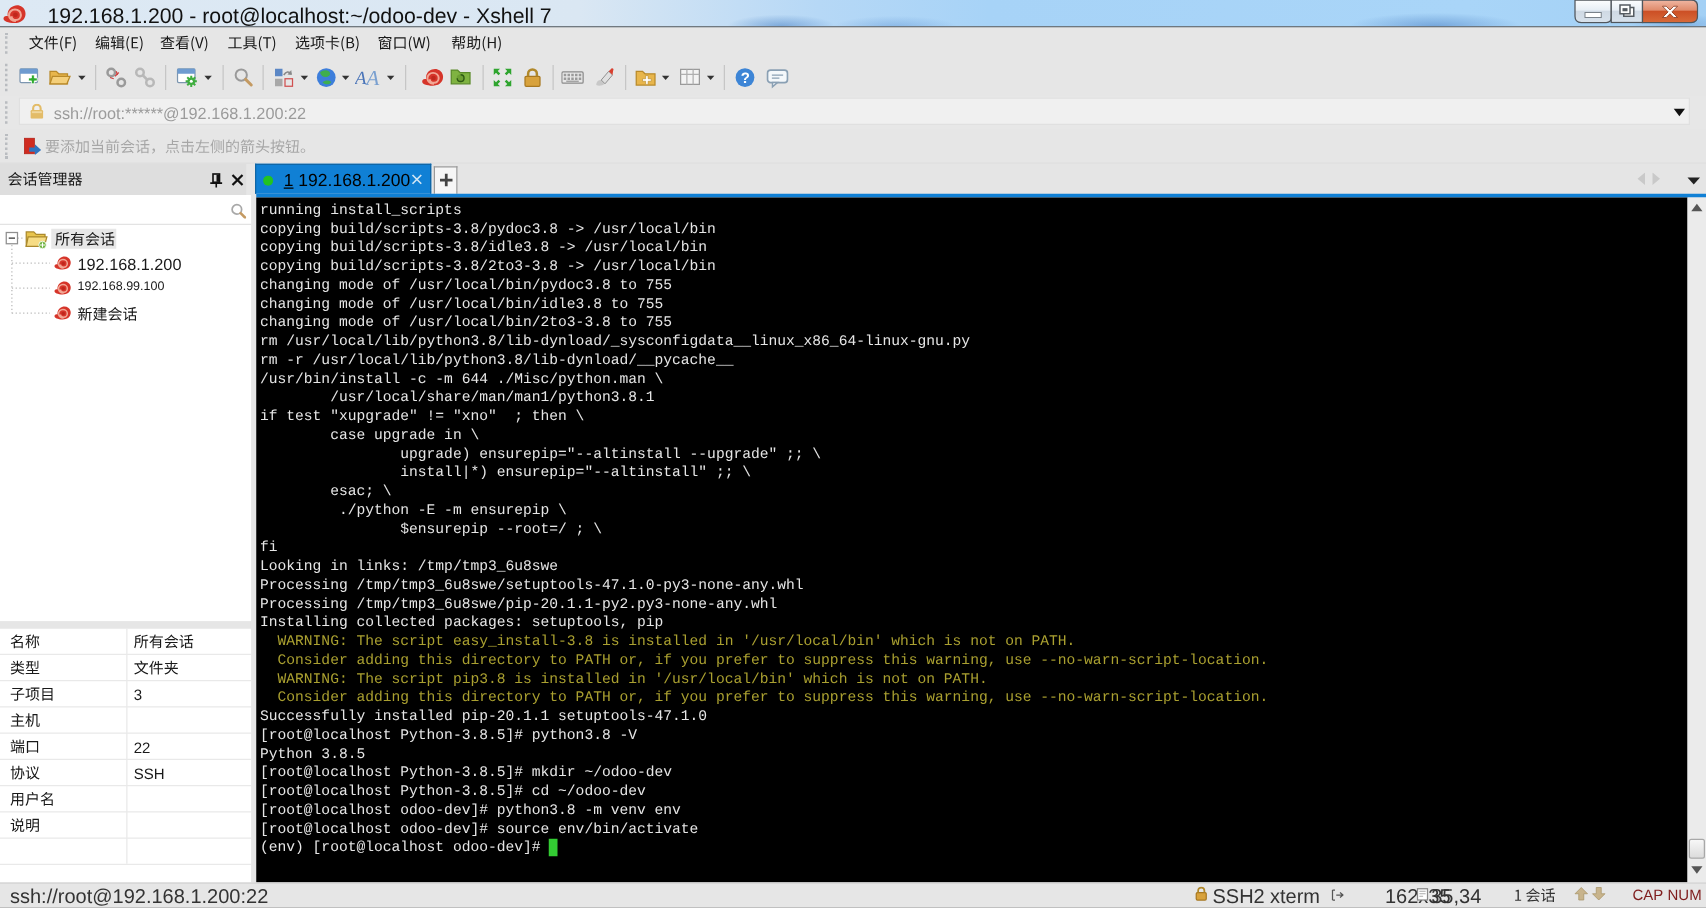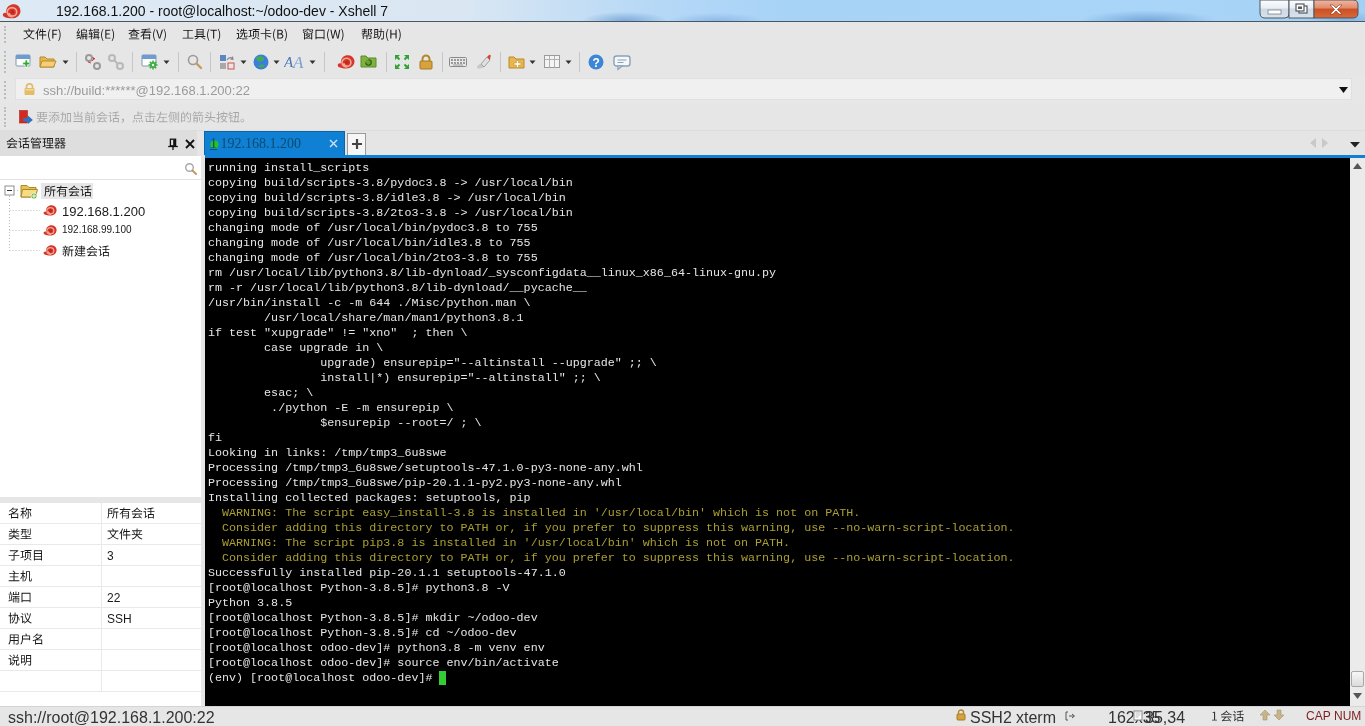--- a/index.html
+++ b/index.html
@@ -1,39 +1,39 @@
 <!DOCTYPE html>
 <html><head><meta charset="utf-8"><title>192.168.1.200 - Xshell 7</title>
 <style>
 *{margin:0;padding:0;box-sizing:border-box}
 html,body{width:1365px;height:726px;overflow:hidden}
 #root{position:absolute;inset:0;width:1365px;height:726px;font-family:"Liberation Sans",sans-serif;background:#e6e6e6;overflow:hidden}
 .abs{position:absolute}
 #titlebar{left:0;top:0;width:1365px;height:22px;background:radial-gradient(60px 13px at 625px 21px, rgba(72,128,196,0.55), rgba(72,128,196,0) 72%),radial-gradient(70px 13px at 716px 22px, rgba(90,145,210,0.45), rgba(90,145,210,0) 72%),radial-gradient(95px 15px at 1148px 21px, rgba(66,120,190,0.5), rgba(66,120,190,0) 72%),radial-gradient(55px 12px at 1345px 20px, rgba(80,135,200,0.4), rgba(80,135,200,0) 72%),linear-gradient(90deg,#dde9f4 0%,#dae7f3 34%,#b6d8f6 48%,#a7d3f7 58%,#a9d5f8 86%,#a3d0f5 100%);border-bottom:1px solid #4c565e}
-#title{left:56px;top:3px;font-size:14px;color:#111}
+#title{left:38px;top:3px;font-size:17px;color:#111}
 .grip{width:0;border-left:2px dotted #b9bcc0;position:absolute}
 #menubar{left:0;top:22px;width:1365px;height:25px;background:#e6e6e6}
 #toolbar{left:0;top:47px;width:1365px;height:30px;background:#e6e6e6}
 #addrbar{left:0;top:77px;width:1365px;height:26px;background:#e7e7e7}
 #notifybar{left:0;top:103px;width:1365px;height:28px;background:#e6e6e6;border-bottom:1px solid #dddddd}
 .tsep{position:absolute;top:52px;width:1px;height:20px;background:#c6c6c6}
 #addrfield{position:absolute;left:15px;top:78px;width:1337px;height:22px;background:#f0f0f0;border:1px solid #e0e0e0}
 #addrtext{position:absolute;left:43px;top:83px;font-size:13px;color:#9b9b9b}
 #panelhead{left:0;top:131px;width:197px;height:25px;background:#dedede}
 #searchrow{left:0;top:156px;width:201px;height:24px;background:#fff;border-bottom:1px solid #e3e3e3}
 #tree{left:0;top:180px;width:201px;height:317px;background:#fff}
 #treesplit{left:0;top:497px;width:201px;height:6px;background:#e6e6e6}
 #proptable{left:0;top:503px;width:201px;height:203px;background:#fff}
 .prow{position:absolute;left:0;width:201px;height:21px;border-bottom:1px solid #e9e9e9}
 #pvline{position:absolute;left:101px;top:503px;width:1px;height:188px;background:#e9e9e9}
 .pval{position:absolute;left:107px;font-size:12px;color:#1a1a1a}
 #vsplit{left:201px;top:131px;width:4px;height:575px;background:#e6e6e6}
 #tabbar{left:205px;top:131px;width:1160px;height:24px;background:#e5e5e5}
 #tab1{position:absolute;left:204px;top:131px;width:141px;height:24px;background:#1080d5;border:1px solid #0f66a6;border-bottom:none}
-#tabtext{position:absolute;left:210px;top:136px;font-size:14px;color:#0c4a6e;font-family:Liberation Serif, serif}
+#tabtext{position:absolute;left:227px;top:136px;font-size:14px;color:#000000;font-family:Liberation Sans, sans-serif}
 #tabplus{position:absolute;left:347px;top:133px;width:19px;height:22px;background:#f6f6f6;border:1px solid #9a9a9a;border-bottom:none}
 #tabstrip{position:absolute;left:205px;top:155px;width:1160px;height:3px;background:#1080d5}
 #terminal{left:205px;top:158px;width:1145px;height:548px;background:#000}
 #term pre{font-family:"Liberation Mono",monospace;font-size:11.7px;line-height:15px}
 #term{position:absolute;left:208px;top:161px}
 #term .w{color:#e6e6e6}
 #term .y{color:#aaa030}
 #term span{display:block;white-space:pre}
 #term .cur{display:inline;background:#33cc33}
 #sbar{left:1350px;top:158px;width:15px;height:548px;background:#ebebeb}
@@ -258,21 +258,21 @@
     <div class="tsep" style="left:500px"></div>
     <div class="tsep" style="left:579px"></div>
 <div class="abs" id="addrbar"></div>
 <div class="grip" style="left:4px;top:81px;height:18px"></div>
 <div id="addrfield"></div>
 <svg style="position:absolute;left:24px;top:83px" width="11" height="12" viewBox="0 0 11 12">
       <rect x="0.5" y="5" width="10" height="7" rx="1" fill="#e3bc68"></rect>
       <rect x="1.5" y="6" width="8" height="1.5" fill="#f0d79e"></rect>
       <path d="M2.5 5 V3.8 a3 3 0 0 1 6 0 V5" fill="none" stroke="#e3bc68" stroke-width="1.7"></path>
     </svg>
-<div id="addrtext">ssh://build:******@192.168.1.200:22</div>
+<div id="addrtext">ssh://root:******@192.168.1.200:22</div>
 <svg style="position:absolute;left:1338px;top:86px" width="11" height="8" viewBox="0 0 11 8">
       <path d="M1 1 L10 1 L5.5 7 Z" fill="#111"></path>
     </svg>
 <div class="abs" id="notifybar"></div>
 <div class="grip" style="left:4px;top:107px;height:20px"></div>
 <svg style="position:absolute;left:19px;top:110px" width="15" height="16" viewBox="0 0 15 16">
       <rect x="0.5" y="0.5" width="8" height="12.5" fill="#cf2b20" stroke="#b02318" stroke-width="0.6"></rect>
       <path d="M4.5 9.5 L9.5 5.5 L9.5 8 L14 8 L14 11.5 L9.5 11.5 L9.5 14 Z" transform="rotate(180 9.2 9.7)" fill="#2f74c0"></path>
     </svg>
 <svg style="position:absolute;left:36px;top:111px" width="217" height="15">

